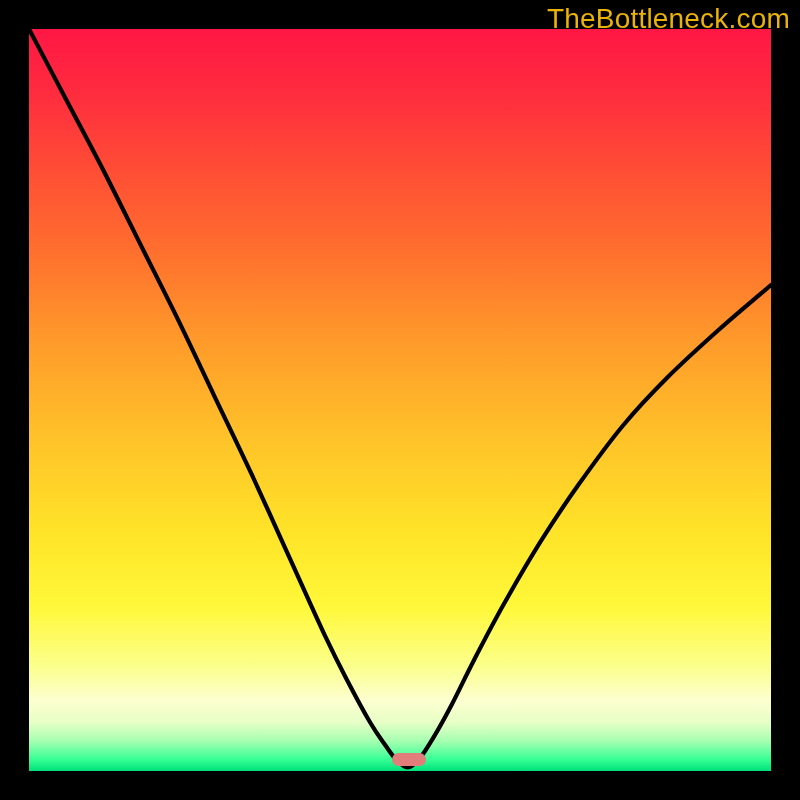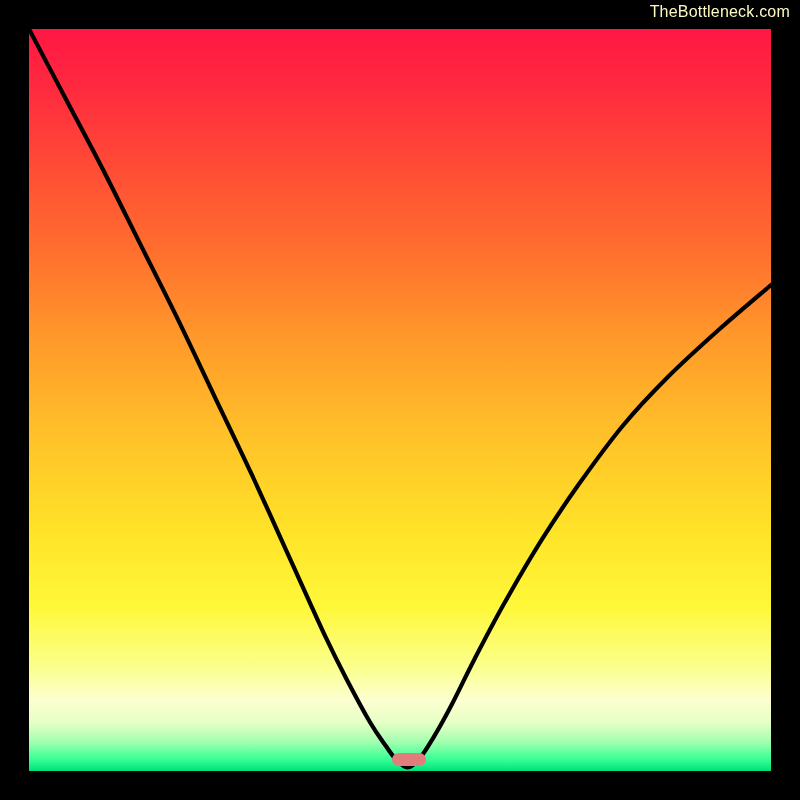--- a/index.html
+++ b/index.html
@@ -29,22 +29,22 @@
     inset: 0;
   }
   .curve-svg {
     position: absolute;
     inset: 0;
   }
   .watermark {
     position: absolute;
     top: 3px;
     right: 10px;
-    color: #fef9c3;
-    font-size: 16px;
+    color: #eab308;
+    font-size: 28px;
     letter-spacing: 0.2px;
     font-weight: 500;
   }
   .marker {
     position: absolute;
     background: #e17e7b;
     border-radius: 999px;
   }
 </style>
 </head>

